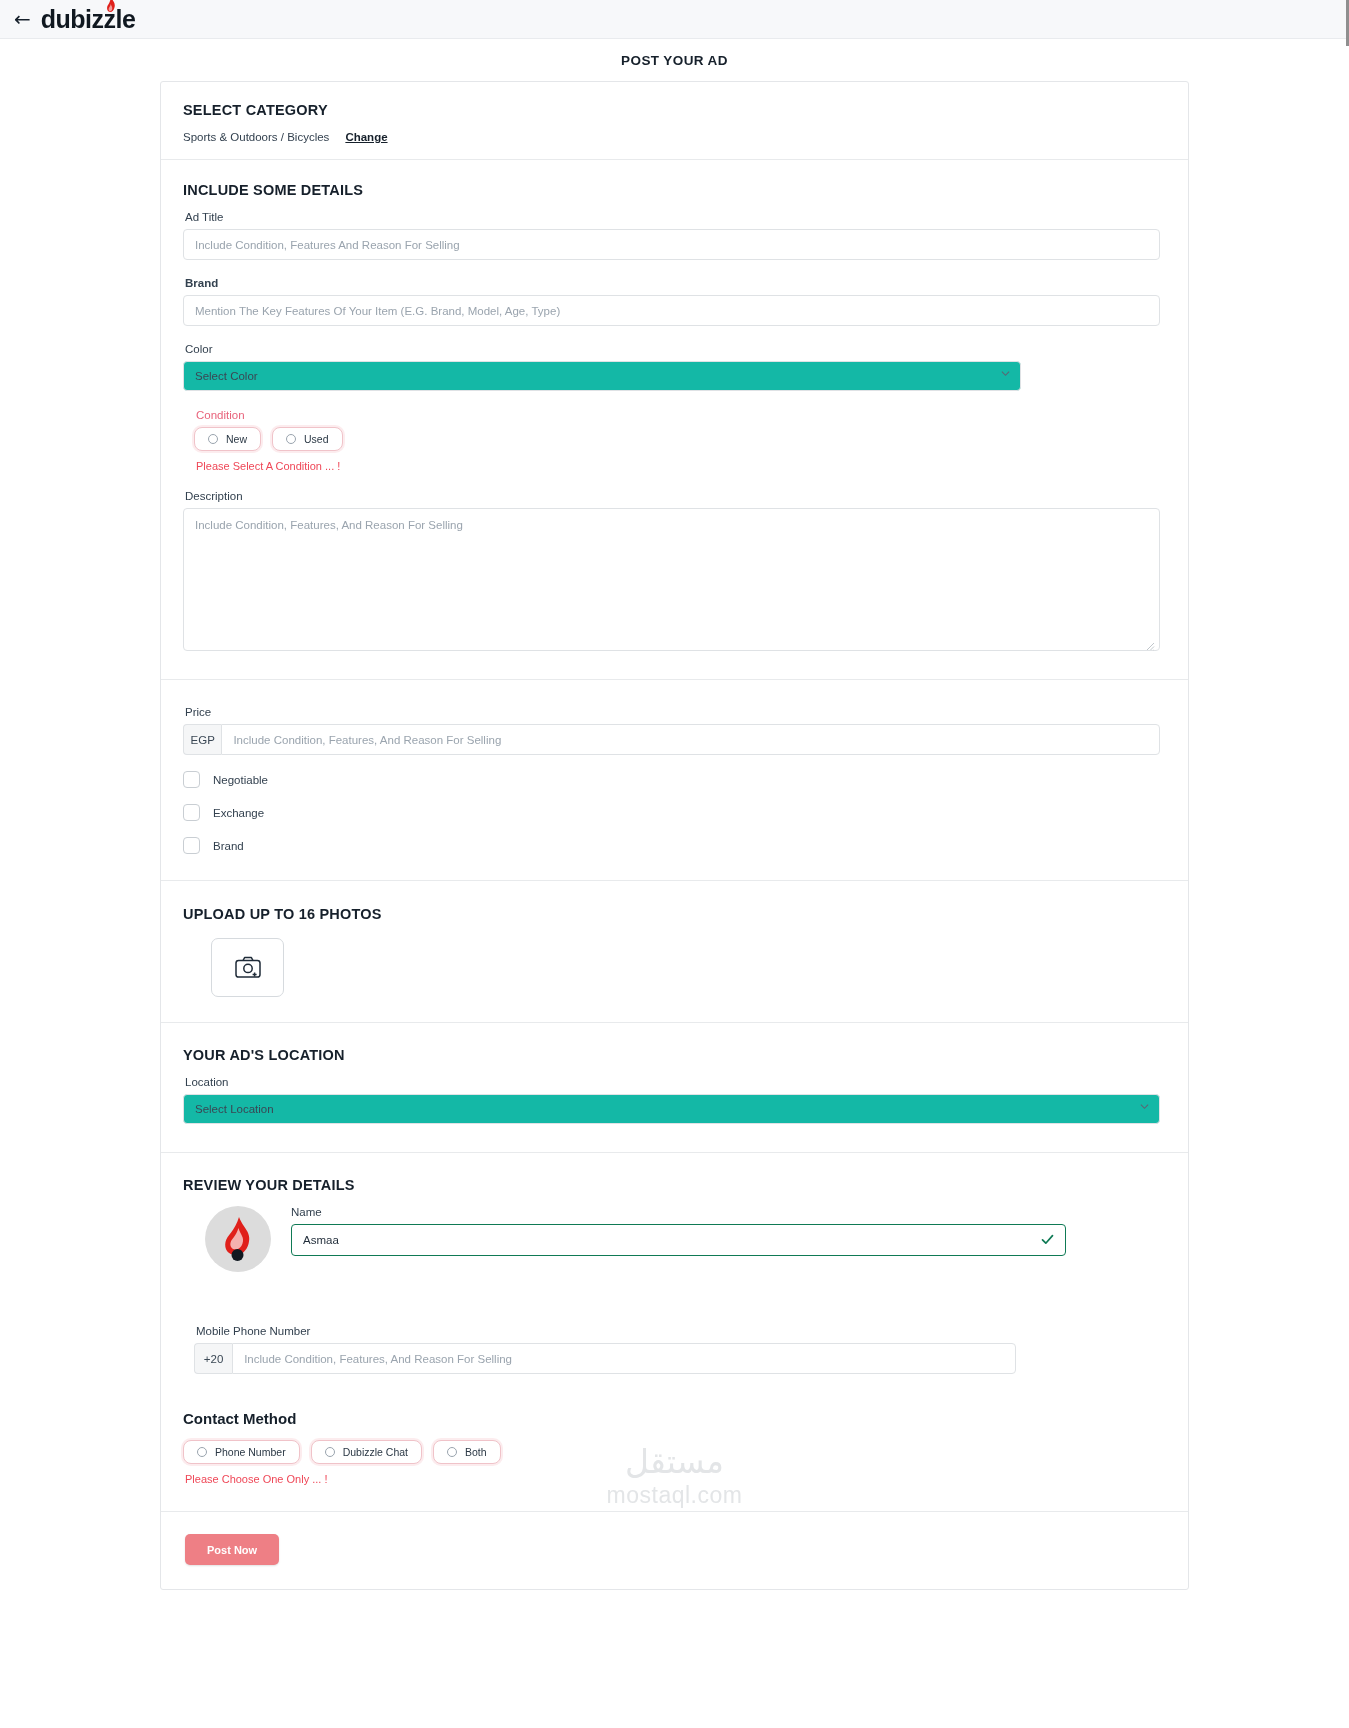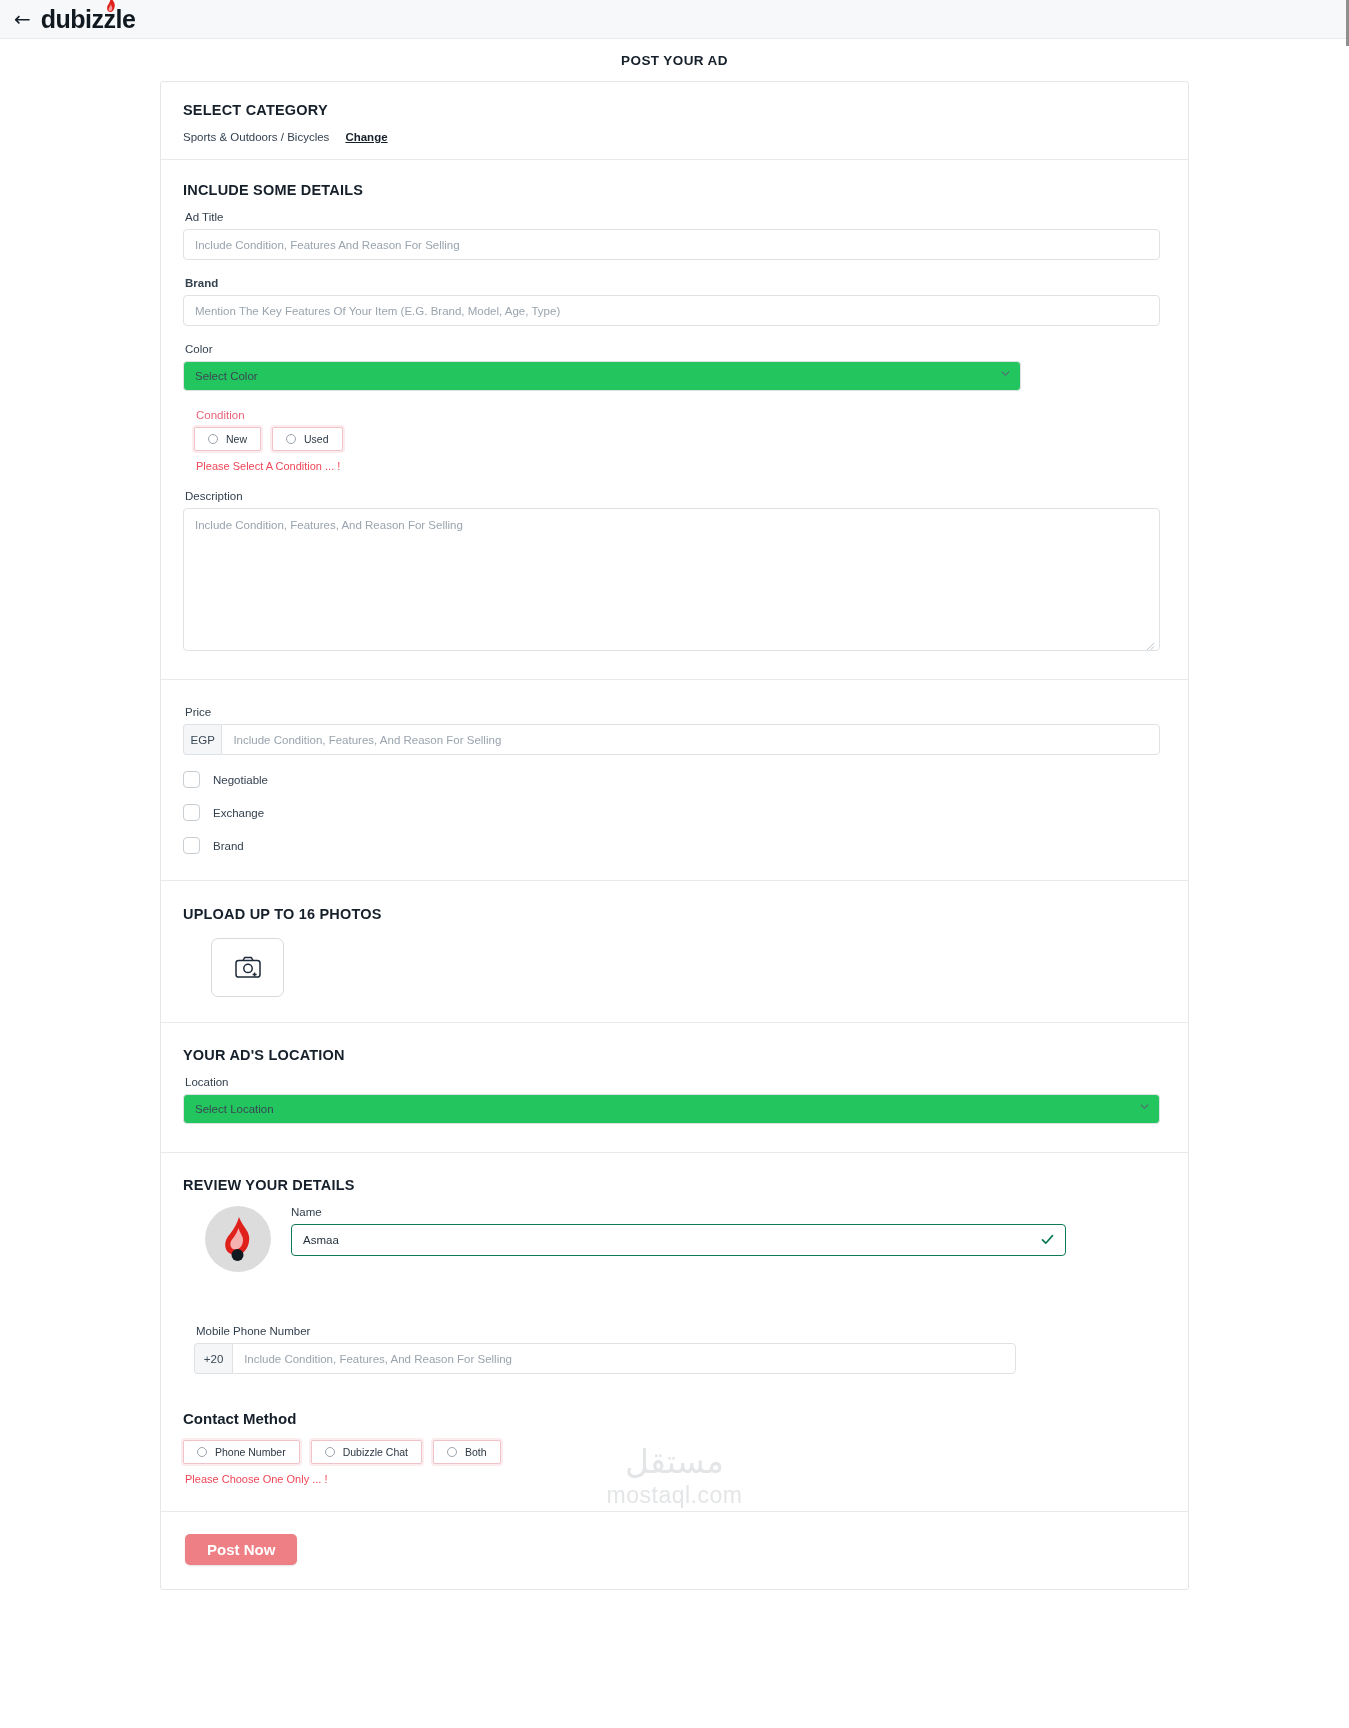--- a/index.html
+++ b/index.html
@@ -116,21 +116,21 @@
     outline:none;
   }
   .inp::placeholder{ color:#9aa4ae; }
 
   .sel-wrap{ position:relative; }
   .sel{
     width:100%;
     height:30px;
     border:1px solid #dfe2e5;
     border-radius:4px;
-    background:#22c55e;
+    background:#14b8a6;
     font-size:11.5px;
     color:#3a4754;
     padding:0 11px;
     display:flex;
     align-items:center;
   }
   .sel-chevron{
     position:absolute;
     right:11px; top:8px;
     width:9px; height:9px;
@@ -155,21 +155,21 @@
     position:absolute; right:5px; bottom:4px;
     width:10px;height:10px;
   }
 
   
   .pill-row{ display:flex; gap:11px; margin-top:3px; }
   .pill{
     display:flex; align-items:center; gap:8px;
     border:1px solid #f0c3c9;
     box-shadow:0 0 0 2px rgba(240,150,160,0.18);
-    border-radius:2px;
+    border-radius:8px;
     height:24px;
     padding:0 13px;
     background:#fff;
     font-size:10.5px;
     color:#2b3845;
     cursor:pointer;
   }
   .radio{
     width:10px;height:10px;border-radius:50%;
     border:1px solid #9aa4ae;
@@ -247,21 +247,21 @@
     font-weight:bold;
     margin:0 0 13px 0;
     color:#16202b;
   }
 
   .post-btn{
     background:#ee7f85;
     color:#ffffff;
     border:none;
     border-radius:5px;
-    font-size:15px;
+    font-size:11px;
     font-weight:bold;
     padding:1px 22px;
     height:31px;
     cursor:pointer;
     font-family:"Liberation Sans", sans-serif;
     box-shadow:0 1px 2px rgba(0,0,0,0.12);
   }
 
   
   .watermark{

